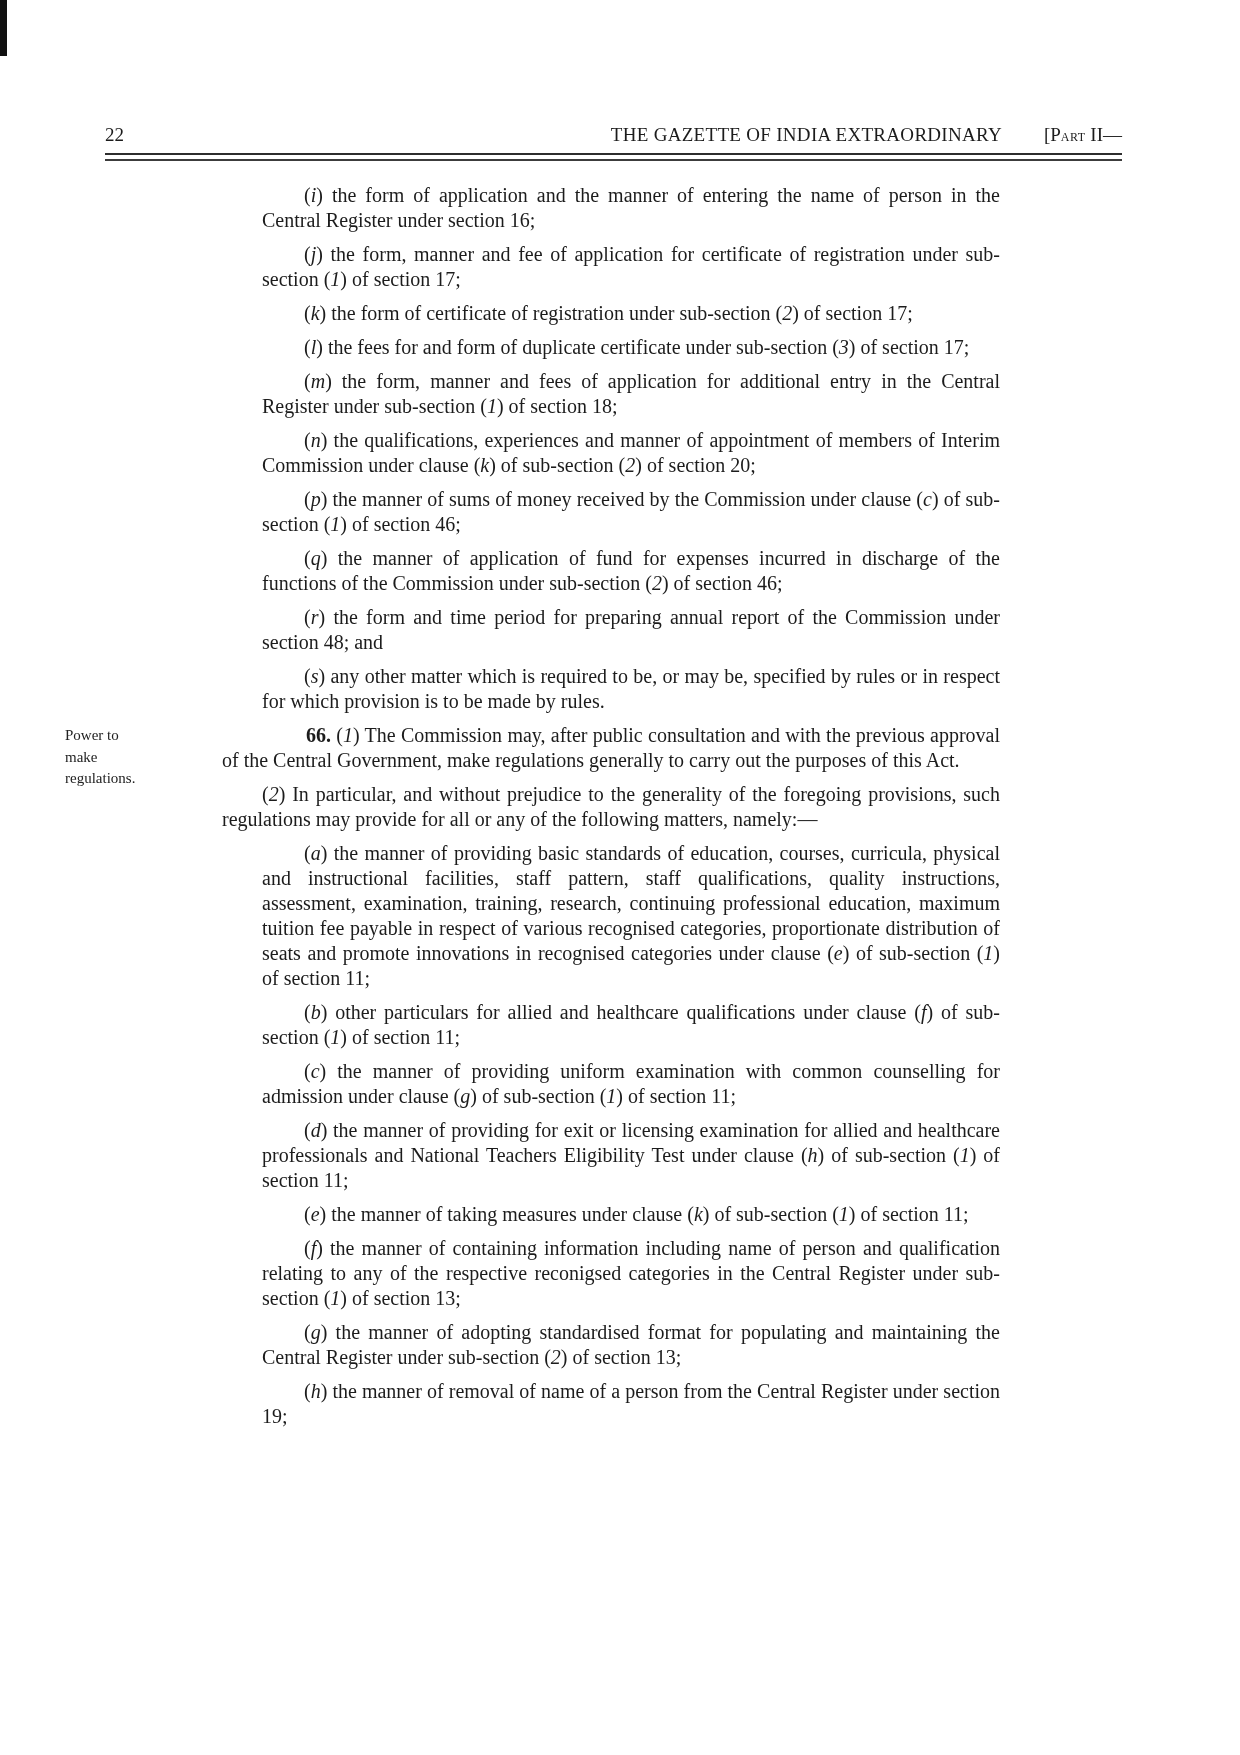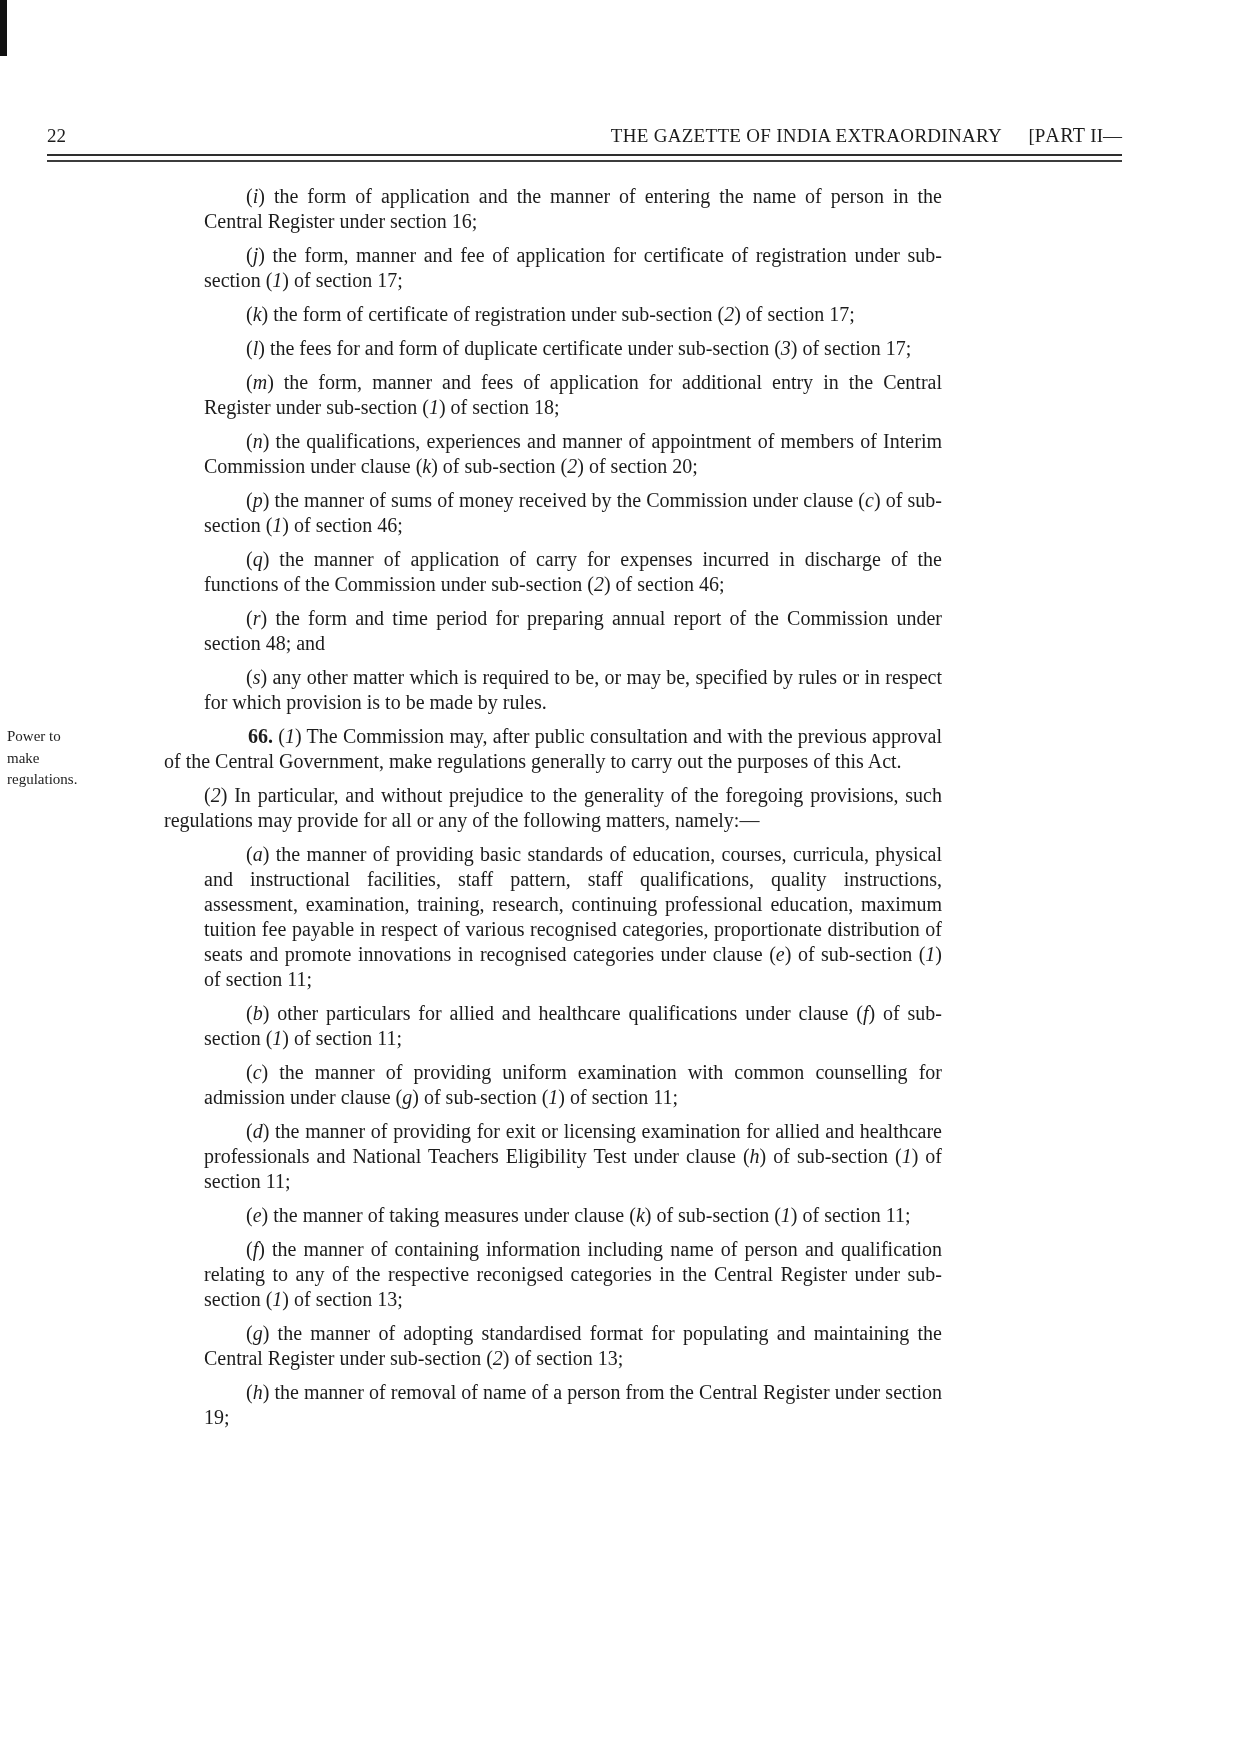--- a/index.html
+++ b/index.html
@@ -6,21 +6,21 @@
     margin: 0;
     padding: 0;
     background: #ffffff;
   }
   .sheet {
     position: relative;
     width: 1240px;
     height: 1755px;
     background: #ffffff;
     box-sizing: border-box;
-    padding: 124px 118px 0 47px;
+    padding: 124px 118px 0 105px;
     font-family: "Liberation Serif", "DejaVu Serif", serif;
     color: #1c1c1c;
     overflow: hidden;
   }
   .scan-artifact {
     position: absolute;
     left: 0;
     top: 0;
     width: 7px;
     height: 56px;
@@ -36,21 +36,21 @@
   .page-num { width: 120px; }
   .header-title {
     flex: 1;
     text-align: right;
     letter-spacing: 0.3px;
   }
   .header-part {
     width: 120px;
     text-align: right;
   }
-  .header-part .sc { font-size: 20px; letter-spacing: 0.5px; }
+  .header-part .sc { font-size: 12px; letter-spacing: 0.5px; }
   .double-rule {
     margin-top: 7px;
     height: 4px;
     border-top: 2.5px solid #2e2e2e;
     border-bottom: 2px solid #3c3c3c;
   }
   .body-col {
     margin-top: 22px;
     margin-left: 117px;
     width: 778px;
@@ -98,21 +98,21 @@
   <div class="double-rule"></div>
 
   <main class="body-col" id="body-col">
       <p class="clause">(<i>i</i>)<span> the form of application and the manner of entering the name of person in the Central Register under section 16;</span></p>
       <p class="clause">(<i>j</i>)<span> the form, manner and fee of application for certificate of registration under sub-section (</span><i>1</i><span>) of section 17;</span></p>
       <p class="clause">(<i>k</i>)<span> the form of certificate of registration under sub-section (</span><i>2</i><span>) of section 17;</span></p>
       <p class="clause">(<i>l</i>)<span> the fees for and form of duplicate certificate under sub-section (</span><i>3</i><span>) of section 17;</span></p>
       <p class="clause">(<i>m</i>)<span> the form, manner and fees of application for additional entry in the Central Register under sub-section (</span><i>1</i><span>) of section 18;</span></p>
       <p class="clause">(<i>n</i>)<span> the qualifications, experiences and manner of appointment of members of Interim Commission under clause (</span><i>k</i><span>) of sub-section (</span><i>2</i><span>) of section 20;</span></p>
       <p class="clause">(<i>p</i>)<span> the manner of sums of money received by the Commission under clause (</span><i>c</i><span>) of sub-section (</span><i>1</i><span>) of section 46;</span></p>
-      <p class="clause">(<i>q</i>)<span> the manner of application of carry for expenses incurred in discharge of the functions of the Commission under sub-section (</span><i>2</i><span>) of section 46;</span></p>
+      <p class="clause">(<i>q</i>)<span> the manner of application of fund for expenses incurred in discharge of the functions of the Commission under sub-section (</span><i>2</i><span>) of section 46;</span></p>
       <p class="clause">(<i>r</i>)<span> the form and time period for preparing annual report of the Commission under section 48; and</span></p>
       <p class="clause">(<i>s</i>)<span> any other matter which is required to be, or may be, specified by rules or in respect for which provision is to be made by rules.</span></p>
       <p class="para"><b>66.</b><span> (</span><i>1</i><span>) The Commission may, after public consultation and with the previous approval of the Central Government, make regulations generally to carry out the purposes of this Act.</span><span class="margin-note">
           <span>Power to</span>
           <span>make</span>
           <span>regulations.</span>
         </span></p>
       <p class="para"><span>(</span><i>2</i><span>) In particular, and without prejudice to the generality of the foregoing provisions, such regulations may provide for all or any of the following matters, namely:—</span></p>
       <p class="clause">(<i>a</i>)<span> the manner of providing basic standards of education, courses, curricula, physical and instructional facilities, staff pattern, staff qualifications, quality instructions, assessment, examination, training, research, continuing professional education, maximum tuition fee payable in respect of various recognised categories, proportionate distribution of seats and promote innovations in recognised categories under clause (</span><i>e</i><span>) of  sub-section (</span><i>1</i><span>) of  section 11;</span></p>
       <p class="clause">(<i>b</i>)<span> other particulars for allied and healthcare qualifications under clause (</span><i>f</i><span>) of sub-section (</span><i>1</i><span>) of section 11;</span></p>

